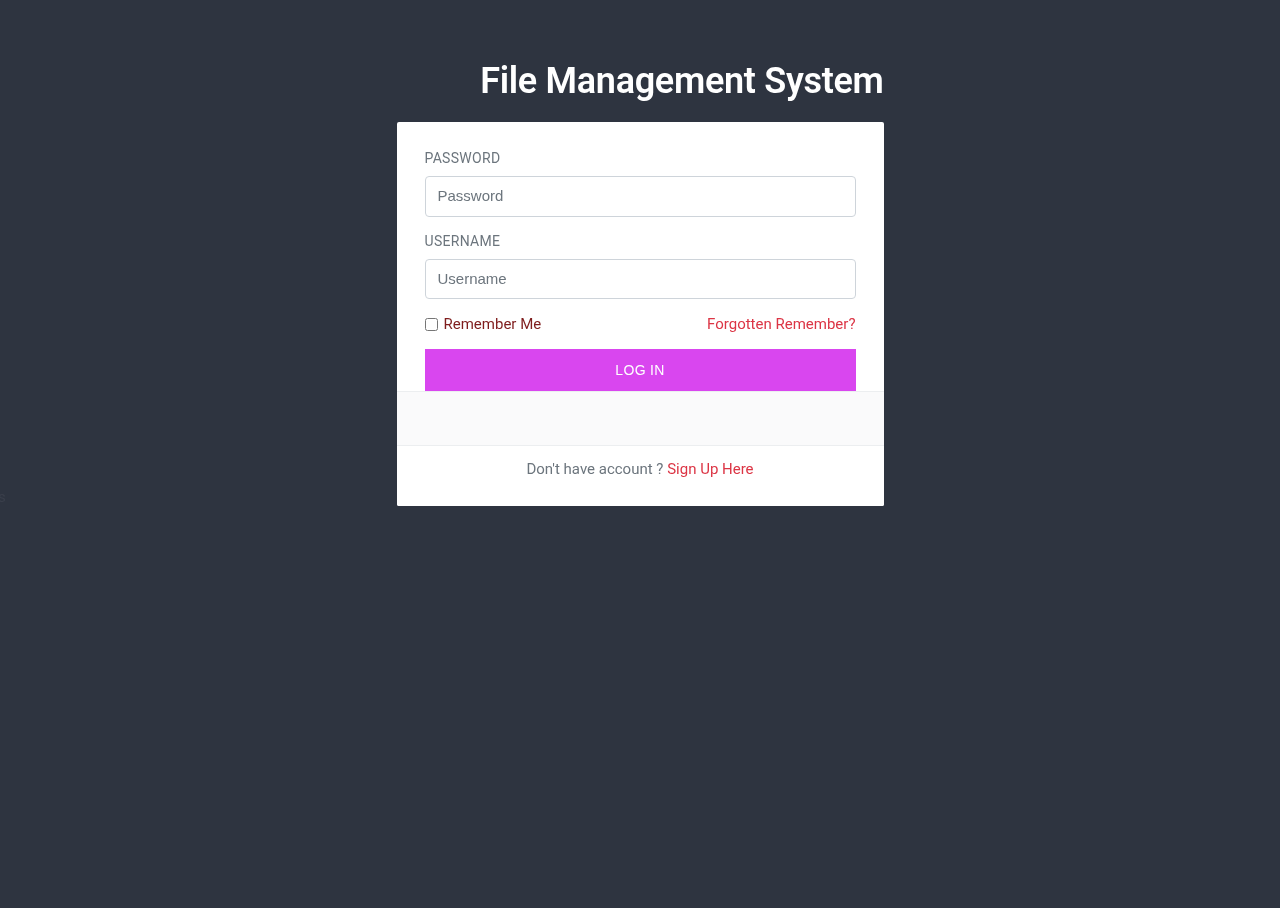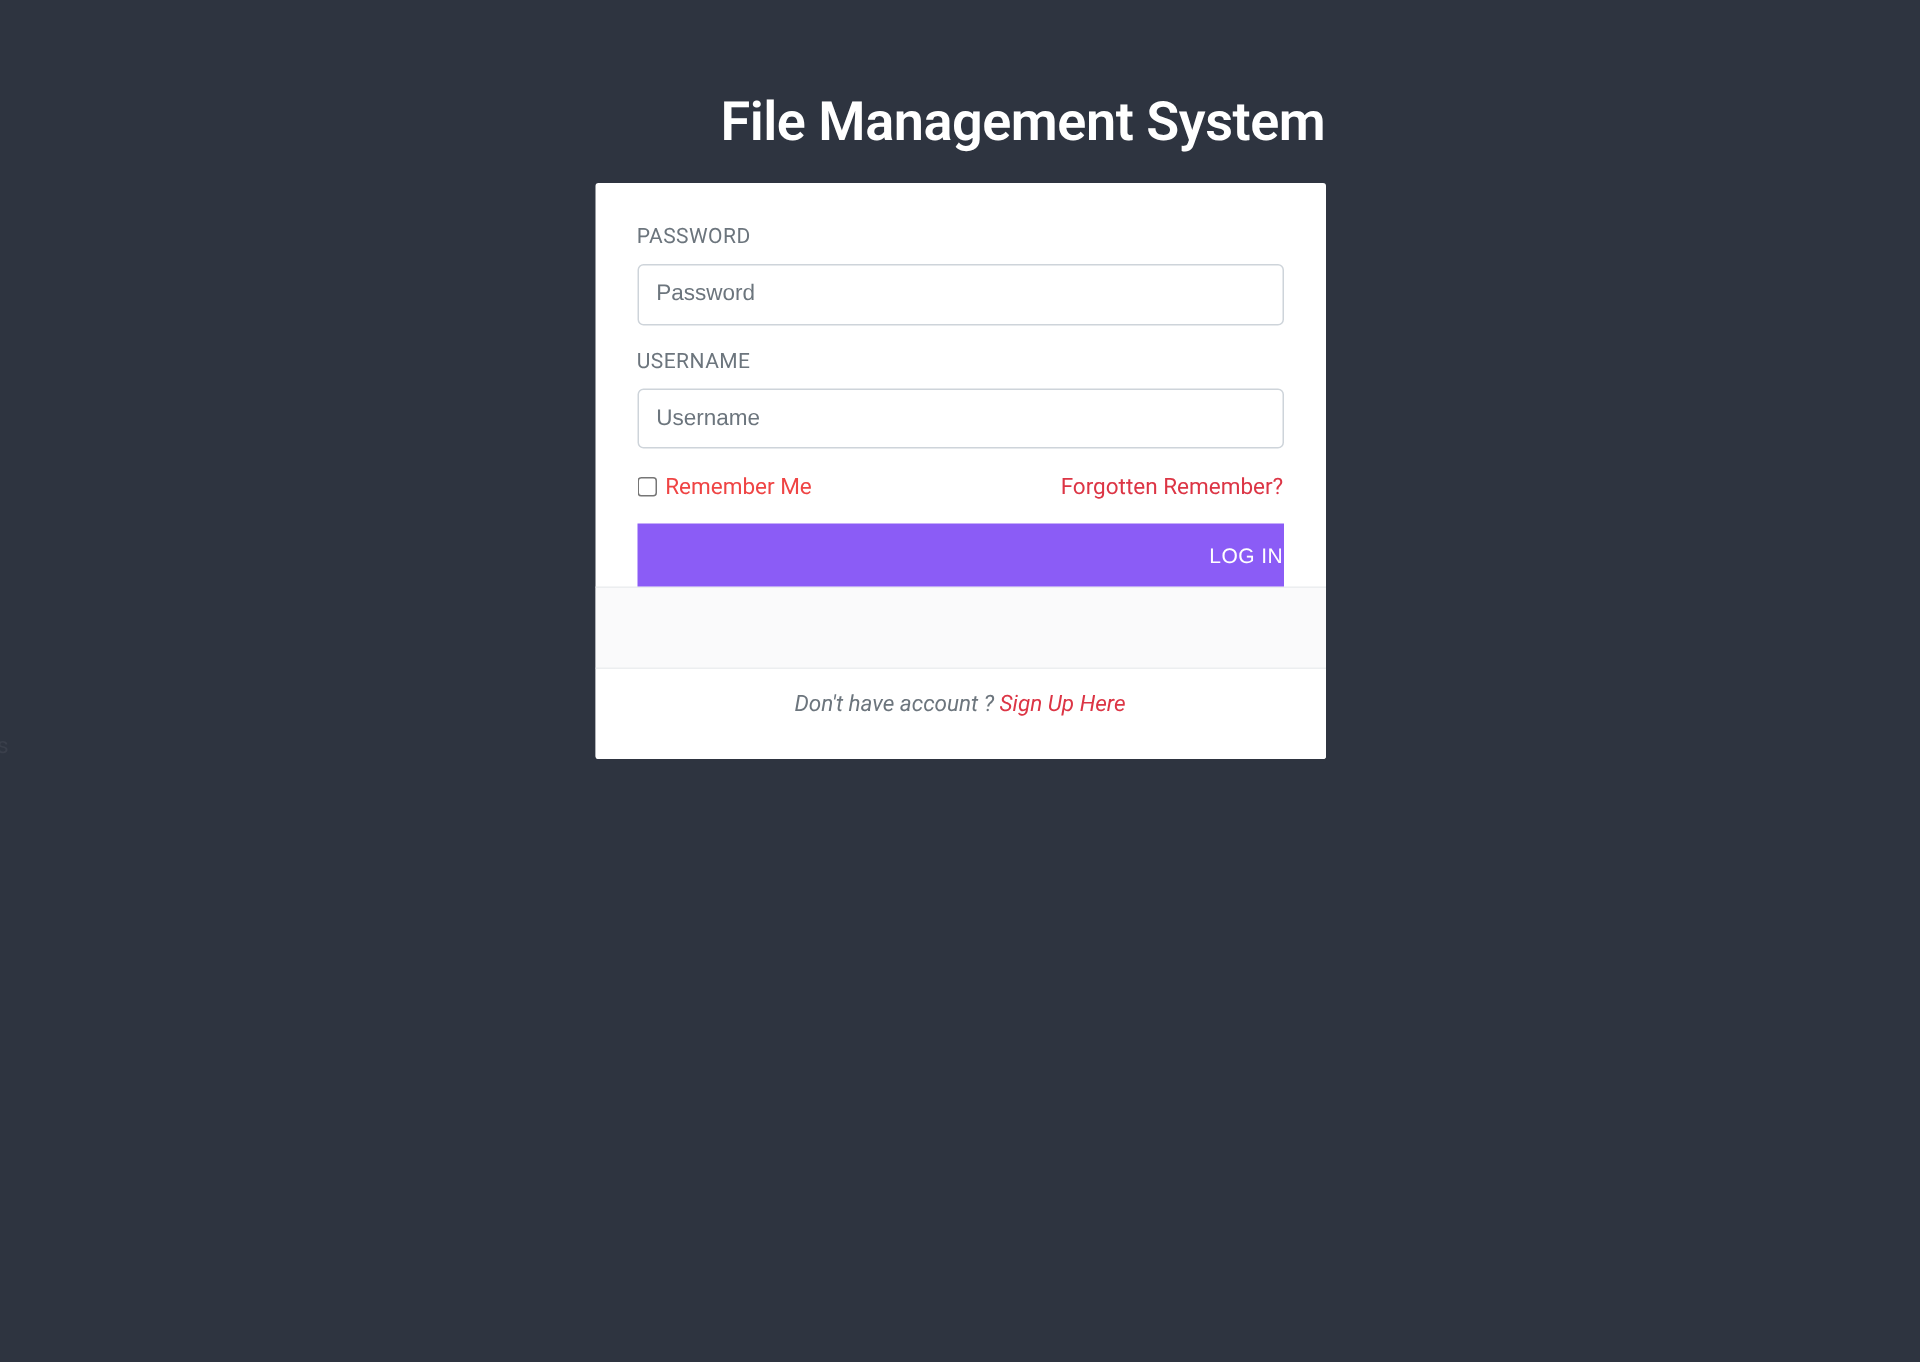--- a/index.html
+++ b/index.html
@@ -84,59 +84,58 @@
       gap: 6px;
     }
 
     .remember-wrap input[type="checkbox"] {
       width: 13px;
       height: 13px;
       cursor: pointer;
     }
 
     .remember-wrap label {
-      color: #ef4444;
+      color: #7f1d1d;
       font-size: 15px;
       cursor: pointer;
     }
 
     .forgot-link {
       color: #dc3545;
       font-size: 15px;
       text-decoration: none;
       cursor: pointer;
     }
 
     .login-btn {
       width: 100%;
-      background-color: #8b5cf6;
+      background-color: #d946ef;
       color: #ffffff;
       border: none;
       padding: 13px 0;
       font-size: 14px;
       letter-spacing: 0.3px;
       cursor: pointer;
-      text-align: right;
+      text-align: center;
       margin-bottom: 0;
     }
 
     .spacer-band {
       height: 55px;
       background-color: #fafafb;
       border-top: 1px solid #eceef0;
       border-bottom: 1px solid #eceef0;
     }
 
     .footer-row {
       background-color: #ffffff;
       text-align: center;
       padding: 14px 0 28px 0;
       font-size: 15px;
       color: #6c757d;
-      font-style: italic;
     }
 
     .signup-link {
       color: #dc3545;
       text-decoration: none;
       cursor: pointer;
     }
 
     .truncated-char {
       position: absolute;

